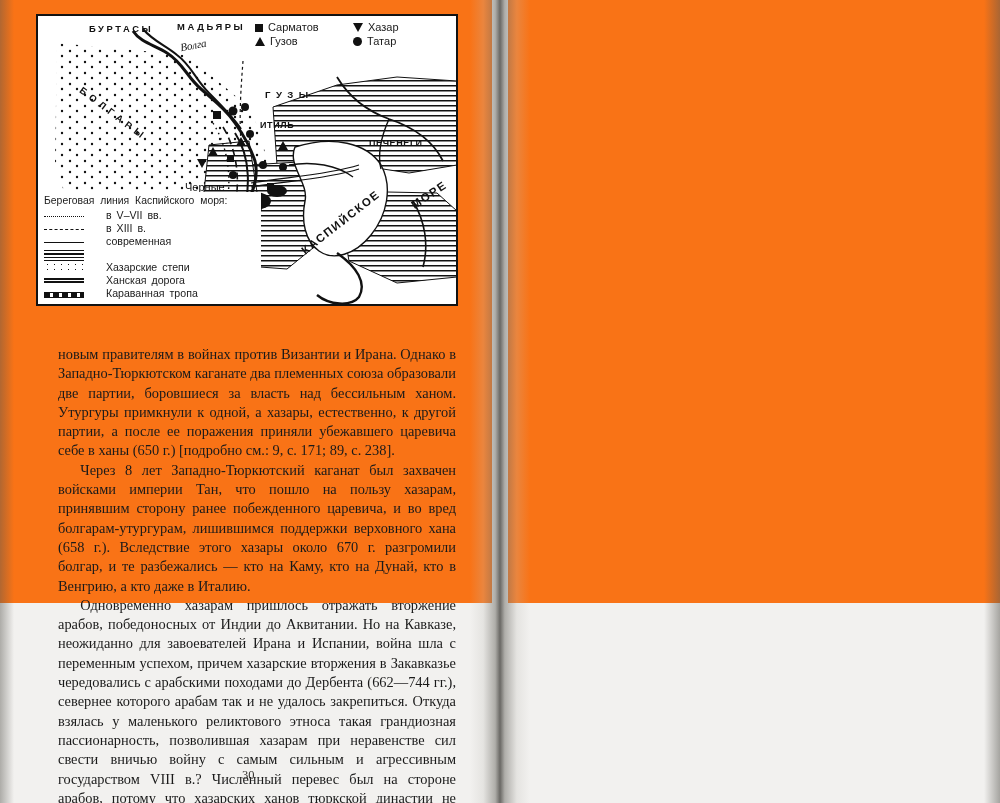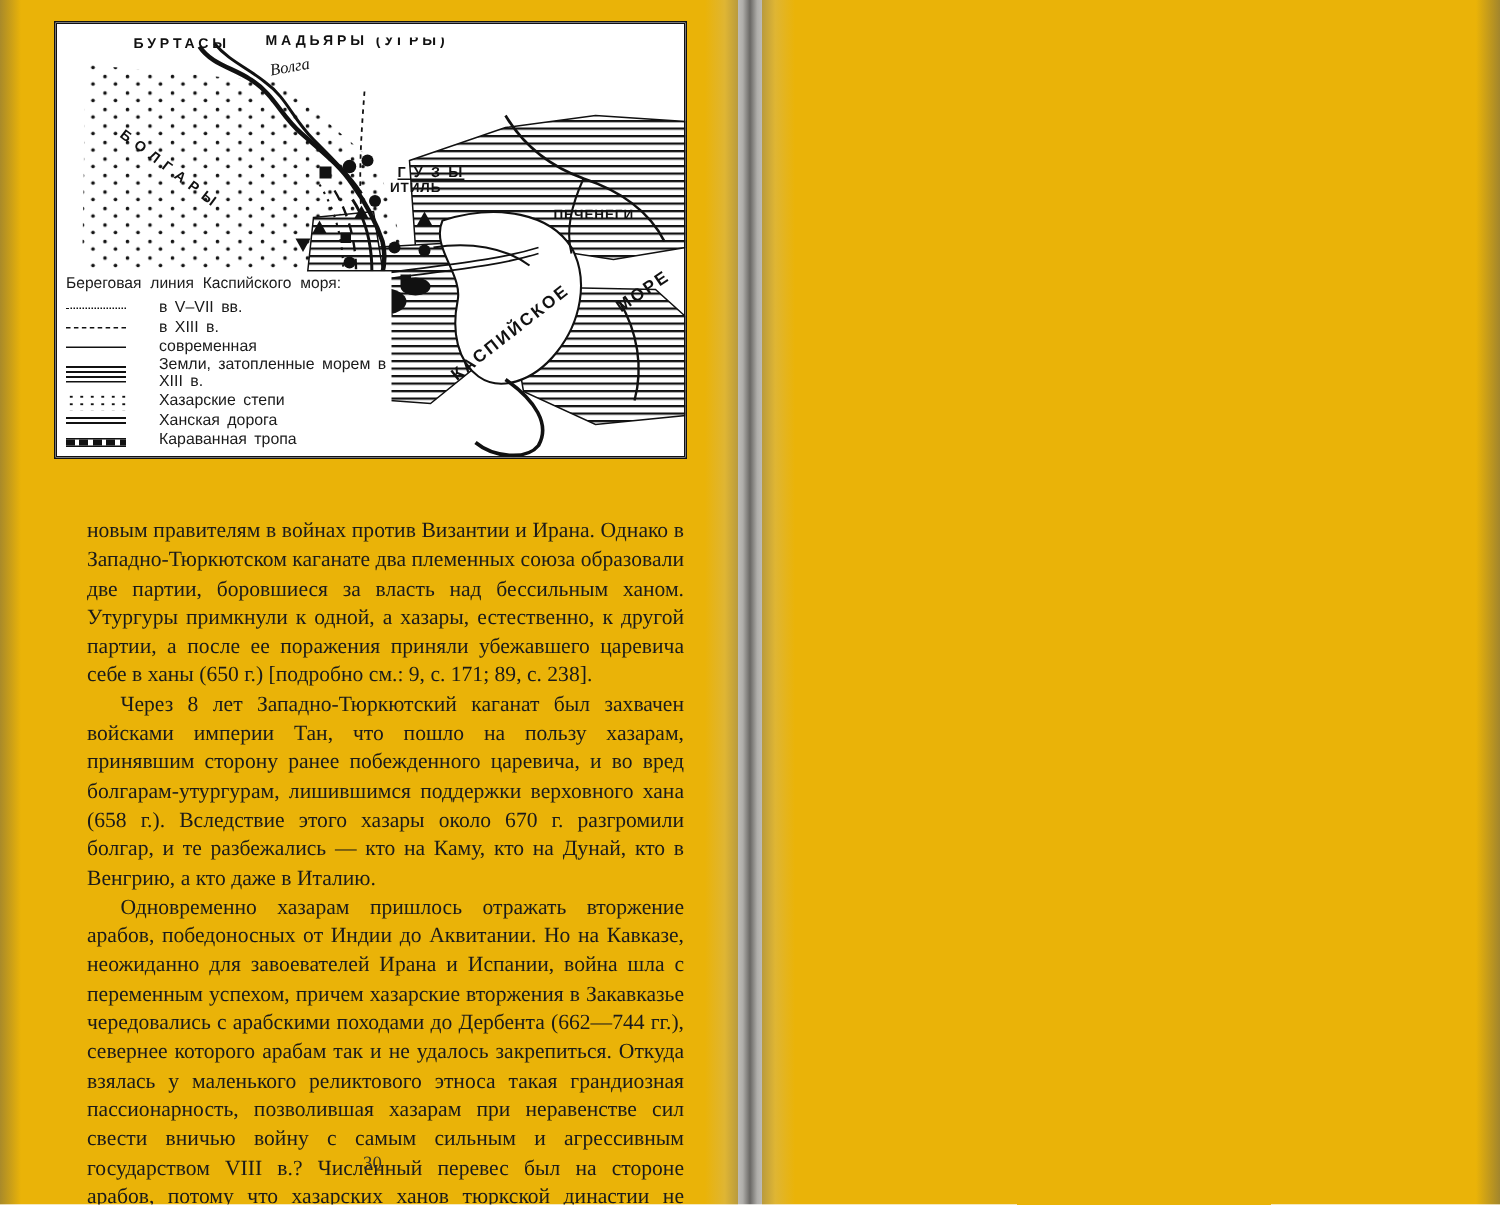--- a/index.html
+++ b/index.html
@@ -21,22 +21,22 @@
     position: relative;
     width: 1000px;
     height: 803px;
     background: #f2f1ef;
   }
 
   
   .leaf {
     position: absolute;
     top: 0;
-    height: 803px;
-    background: #eab308;
+    height: 603px;
+    background: #f97316;
   }
   .leaf-left  { left: 0;    width: 492px; }
   .leaf-right { left: 508px; width: 492px; }
 
   
   .gutter {
     position: absolute;
     top: 0;
     left: 470px;
     width: 60px;
@@ -275,29 +275,47 @@
             <ellipse cx="240" cy="176" rx="10" ry="6" fill="#111"></ellipse>
 
             <rect x="0.5" y="0.5" width="419" height="289" fill="none" stroke="#111" stroke-width="1"></rect>
           </g>
         </svg>
 
         <div class="mlabel m-nation" style="left:52px;top:8px;">БУРТАСЫ</div>
         <div class="mlabel m-nation" style="left:140px;top:6px;">МАДЬЯРЫ (УГРЫ)</div>
         <div class="mlabel m-river" style="left:143px;top:24px;transform:rotate(-10deg);">Волга</div>
         <div class="mlabel m-plain" style="left:36px;top:92px;transform:rotate(37deg);letter-spacing:1px;font-weight:bold;">Б О Л Г А Р Ы</div>
-        <div class="mlabel m-plain" style="left:228px;top:95px;letter-spacing:1.4px;font-weight:bold;text-decoration:underline;">Г У З Ы</div>
+        <div class="mlabel m-plain" style="left:228px;top:74px;letter-spacing:1.4px;font-weight:bold;">Г У З Ы</div>
         <div class="mlabel m-city" style="left:223px;top:105px;text-align:right;">ИТИЛЬ</div>
         <div class="mlabel m-city" style="left:332px;top:123px;text-align:right;">ПЕЧЕНЕГИ</div>
         <div class="mlabel m-plain" style="left:148px;top:166px;font-size:11px;">Черные</div>
         <div class="mlabel m-plain" style="left:154px;top:186px;font-size:11px;">земли</div>
         <div class="mlabel m-sea" style="left:262px;top:232px;transform:rotate(-38deg);transform-origin:left top;">КАСПИЙСКОЕ</div>
         <div class="mlabel m-sea" style="left:372px;top:186px;transform:rotate(-34deg);transform-origin:left top;">МОРЕ</div>
 
         <div class="map-legend-finds">
+          <div class="finds-grid">
+            <div class="find-item">
+              <span class="gl gl-square"></span>
+              <span>Сарматов</span>
+            </div>
+            <div class="find-item">
+              <span class="gl gl-tri-down"></span>
+              <span>Хазар</span>
+            </div>
+            <div class="find-item">
+              <span class="gl gl-tri"></span>
+              <span>Гузов</span>
+            </div>
+            <div class="find-item">
+              <span class="gl gl-circle"></span>
+              <span>Татар</span>
+            </div>
+          </div>
         </div>
 
         <div class="map-legend-coast">
           <div class="coast-title">Береговая линия Каспийского моря:</div>
           <div class="coast-row">
             <span class="key">
                 <i class="k-dotted"></i>
               </span>
             <span class="key-lbl">в V–VII вв.</span>
           </div>
@@ -310,21 +328,20 @@
           <div class="coast-row">
             <span class="key">
                 <i class="k-solid"></i>
               </span>
             <span class="key-lbl">современная</span>
           </div>
           <div class="coast-row">
             <span class="key">
                 <i class="k-hatch"></i>
               </span>
-            <span class="key-lbl coast-two-line">Земли, затопленные морем в XIII в.</span>
           </div>
           <div class="coast-row">
             <span class="key">
                 <i class="k-dots"></i>
               </span>
             <span class="key-lbl">Хазарские степи</span>
           </div>
           <div class="coast-row">
             <span class="key">
                 <i class="k-road"></i>

